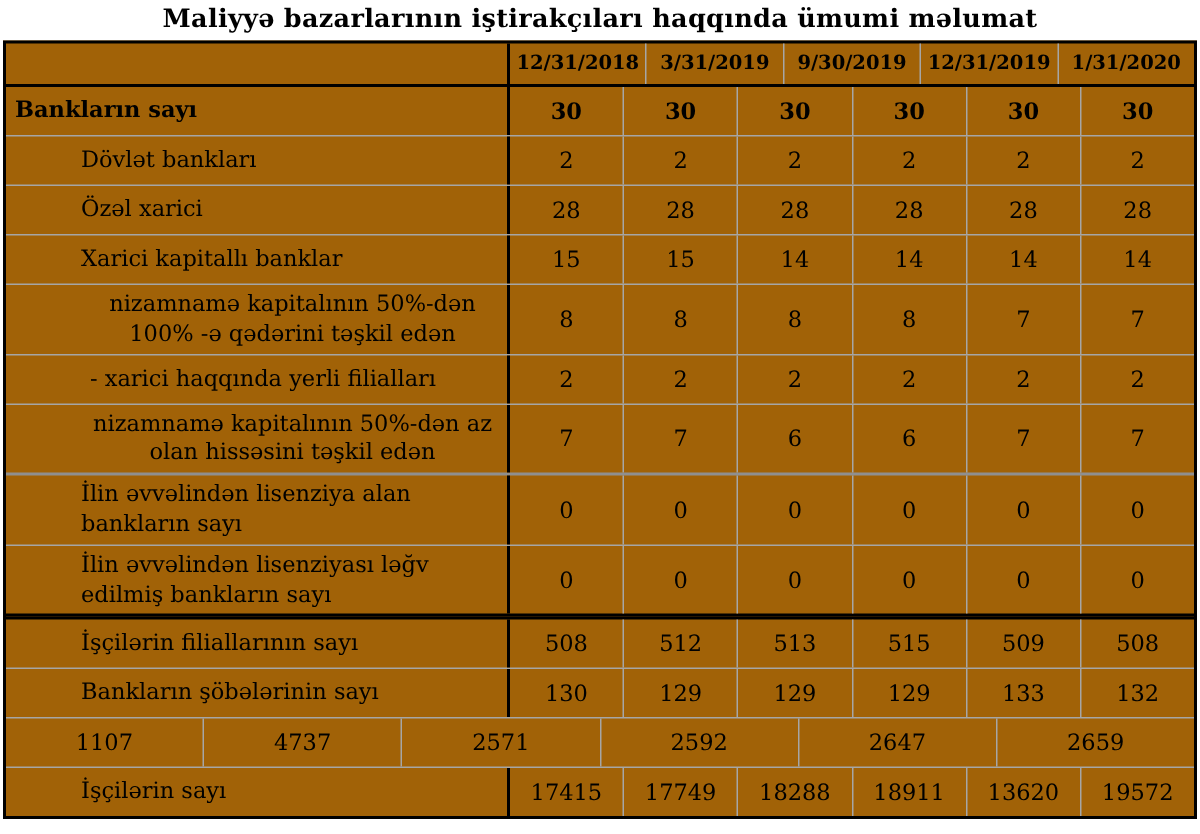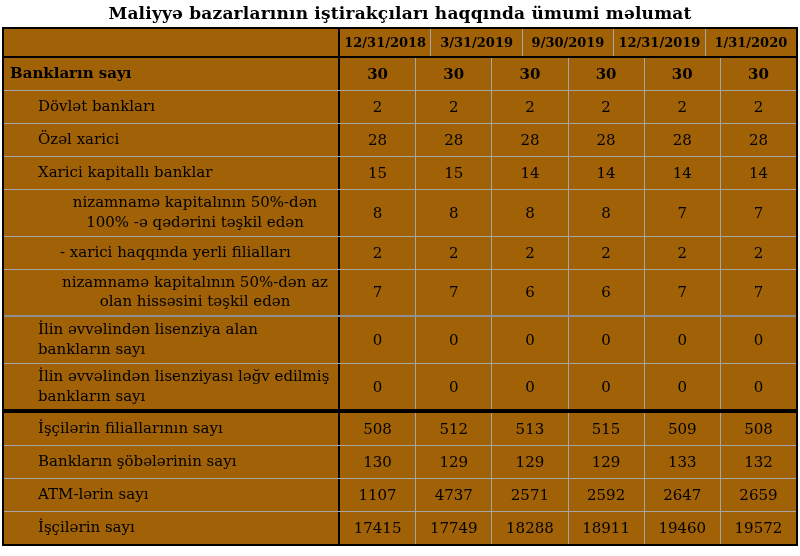--- a/index.html
+++ b/index.html
@@ -29,21 +29,21 @@
     border-top:none;border-bottom:2px solid #000;min-height:27px;
   }
   .label{
     box-sizing:border-box;width:336px;flex:0 0 336px;
     border-right:2px solid #000;
     display:flex;align-items:center;
     font-size:15px;line-height:1.32;
     padding:3px 8px 3px 6px;
   }
   .ind0{padding-left:6px;font-weight:bold;}
-  .ind1{padding-left:34px;}
+  .ind1{padding-left:50px;}
   .ind2{padding-left:56px;text-align:center;}
   .cell{
     flex:1 1 0;display:flex;align-items:center;justify-content:center;
     font-size:15px;padding:2px 0;
   }
   .cell + .cell{border-left:1px solid #a6a6a6;}
   .hdr{font-weight:bold;font-size:13px;}
   .boldrow .cell{font-weight:bold;}
   .divider{width:100%;box-sizing:border-box;}
   .divider.thin{height:2px;border-top:1px solid #8f8f8f;border-bottom:1px solid #8f8f8f;}
@@ -159,32 +159,31 @@
         <div class="row">
           <div class="label ind1">Bankların şöbələrinin sayı</div>
           <div class="cell">130</div>
           <div class="cell">129</div>
           <div class="cell">129</div>
           <div class="cell">129</div>
           <div class="cell">133</div>
           <div class="cell">132</div>
         </div>
         <div class="row">
-          <div class="label ind1">ATM-lərin sayı</div>
           <div class="cell">1107</div>
           <div class="cell">4737</div>
           <div class="cell">2571</div>
           <div class="cell">2592</div>
           <div class="cell">2647</div>
           <div class="cell">2659</div>
         </div>
         <div class="row">
           <div class="label ind1">İşçilərin sayı</div>
           <div class="cell">17415</div>
           <div class="cell">17749</div>
           <div class="cell">18288</div>
           <div class="cell">18911</div>
-          <div class="cell">19460</div>
+          <div class="cell">13620</div>
           <div class="cell">19572</div>
         </div>
       </div>
   </div>
 </div>
 
 </body></html>

